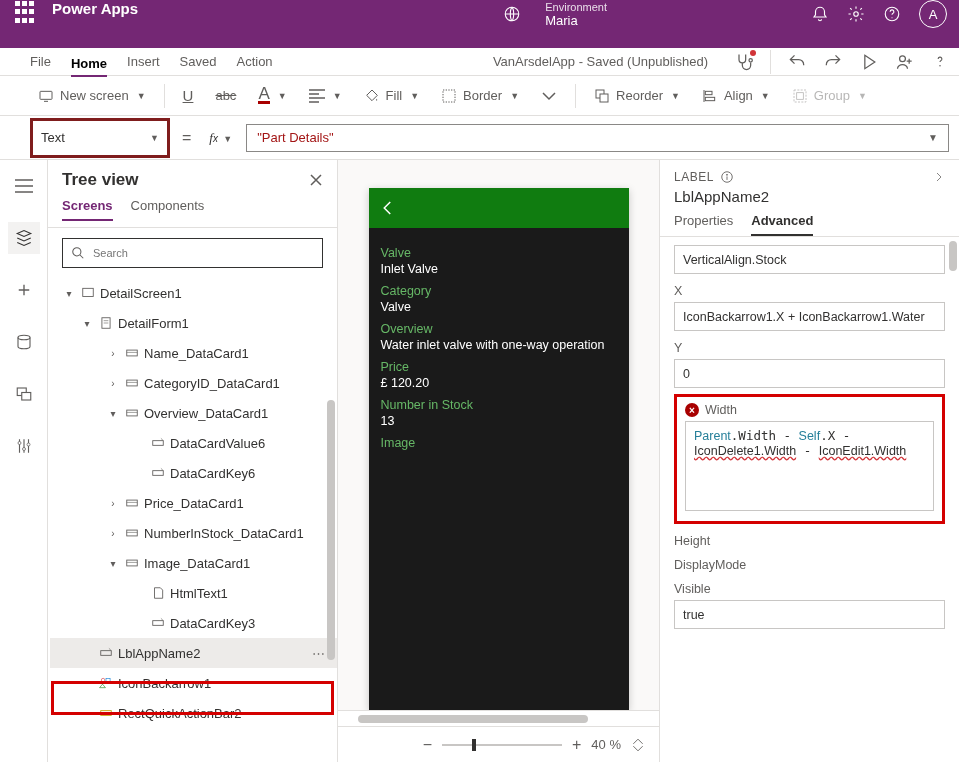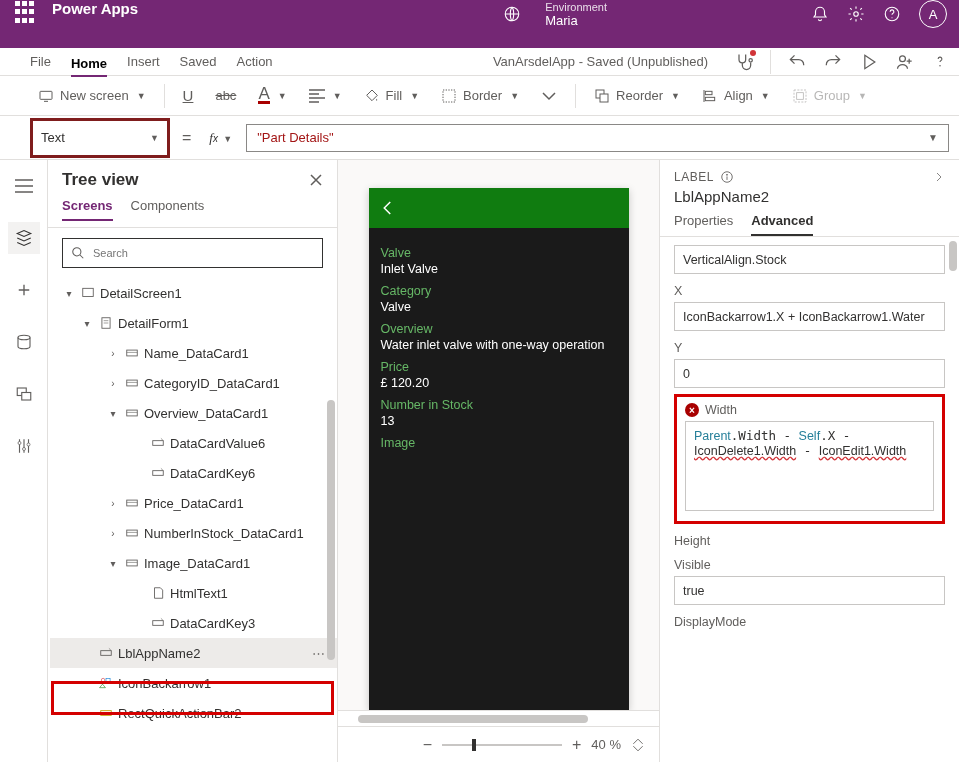--- a/index.html
+++ b/index.html
@@ -567,22 +567,22 @@
           <span>Width</span>
         </div>
         <div class="pb-input" style="min-height:90px"><span class="kw-obj">Parent</span>.Width - <span class="kw-obj">Self</span>.X - <span class="kw-bad">IconDelete1.Width</span> - <span class="kw-bad">IconEdit1.Width</span></div>
       </div>
 
       <div class="pb-field">
         <div class="pb-label">Height</div>
       </div>
 
       <div class="pb-field">
+        <div class="pb-label">DisplayMode</div>
+      </div>
+
+      <div class="pb-field">
         <div class="pb-label">Visible</div>
         <div class="pb-input"><span>true</span></div>
       </div>
-
-      <div class="pb-field">
-        <div class="pb-label">DisplayMode</div>
-      </div>
     </div>
   </div>
 </div>
 
 </body></html>

